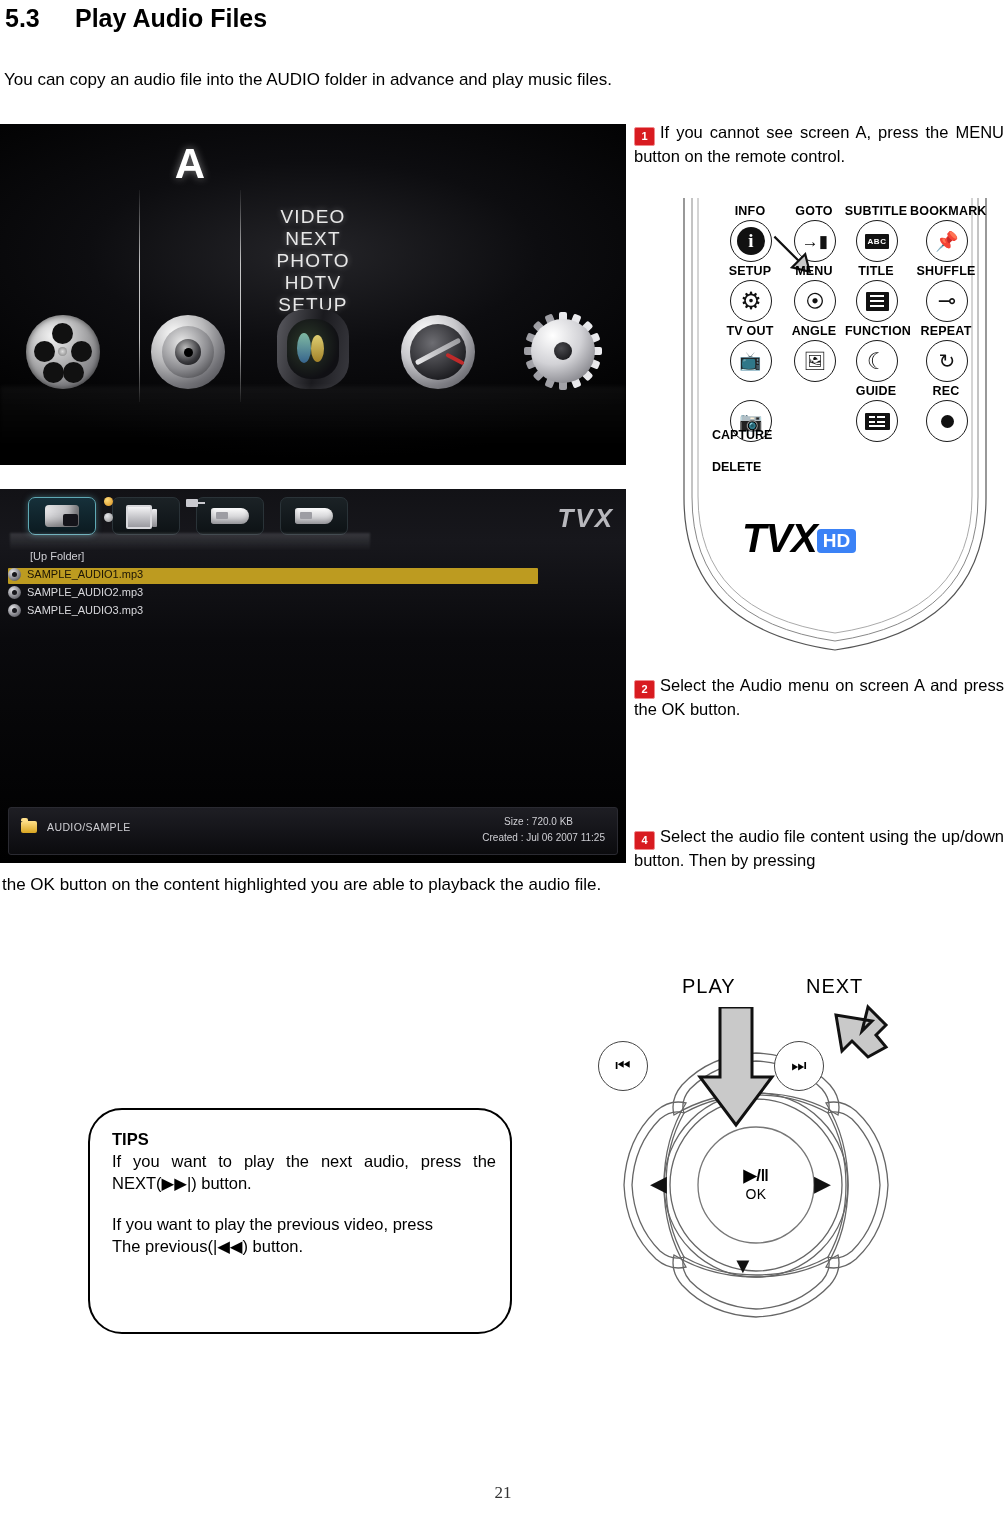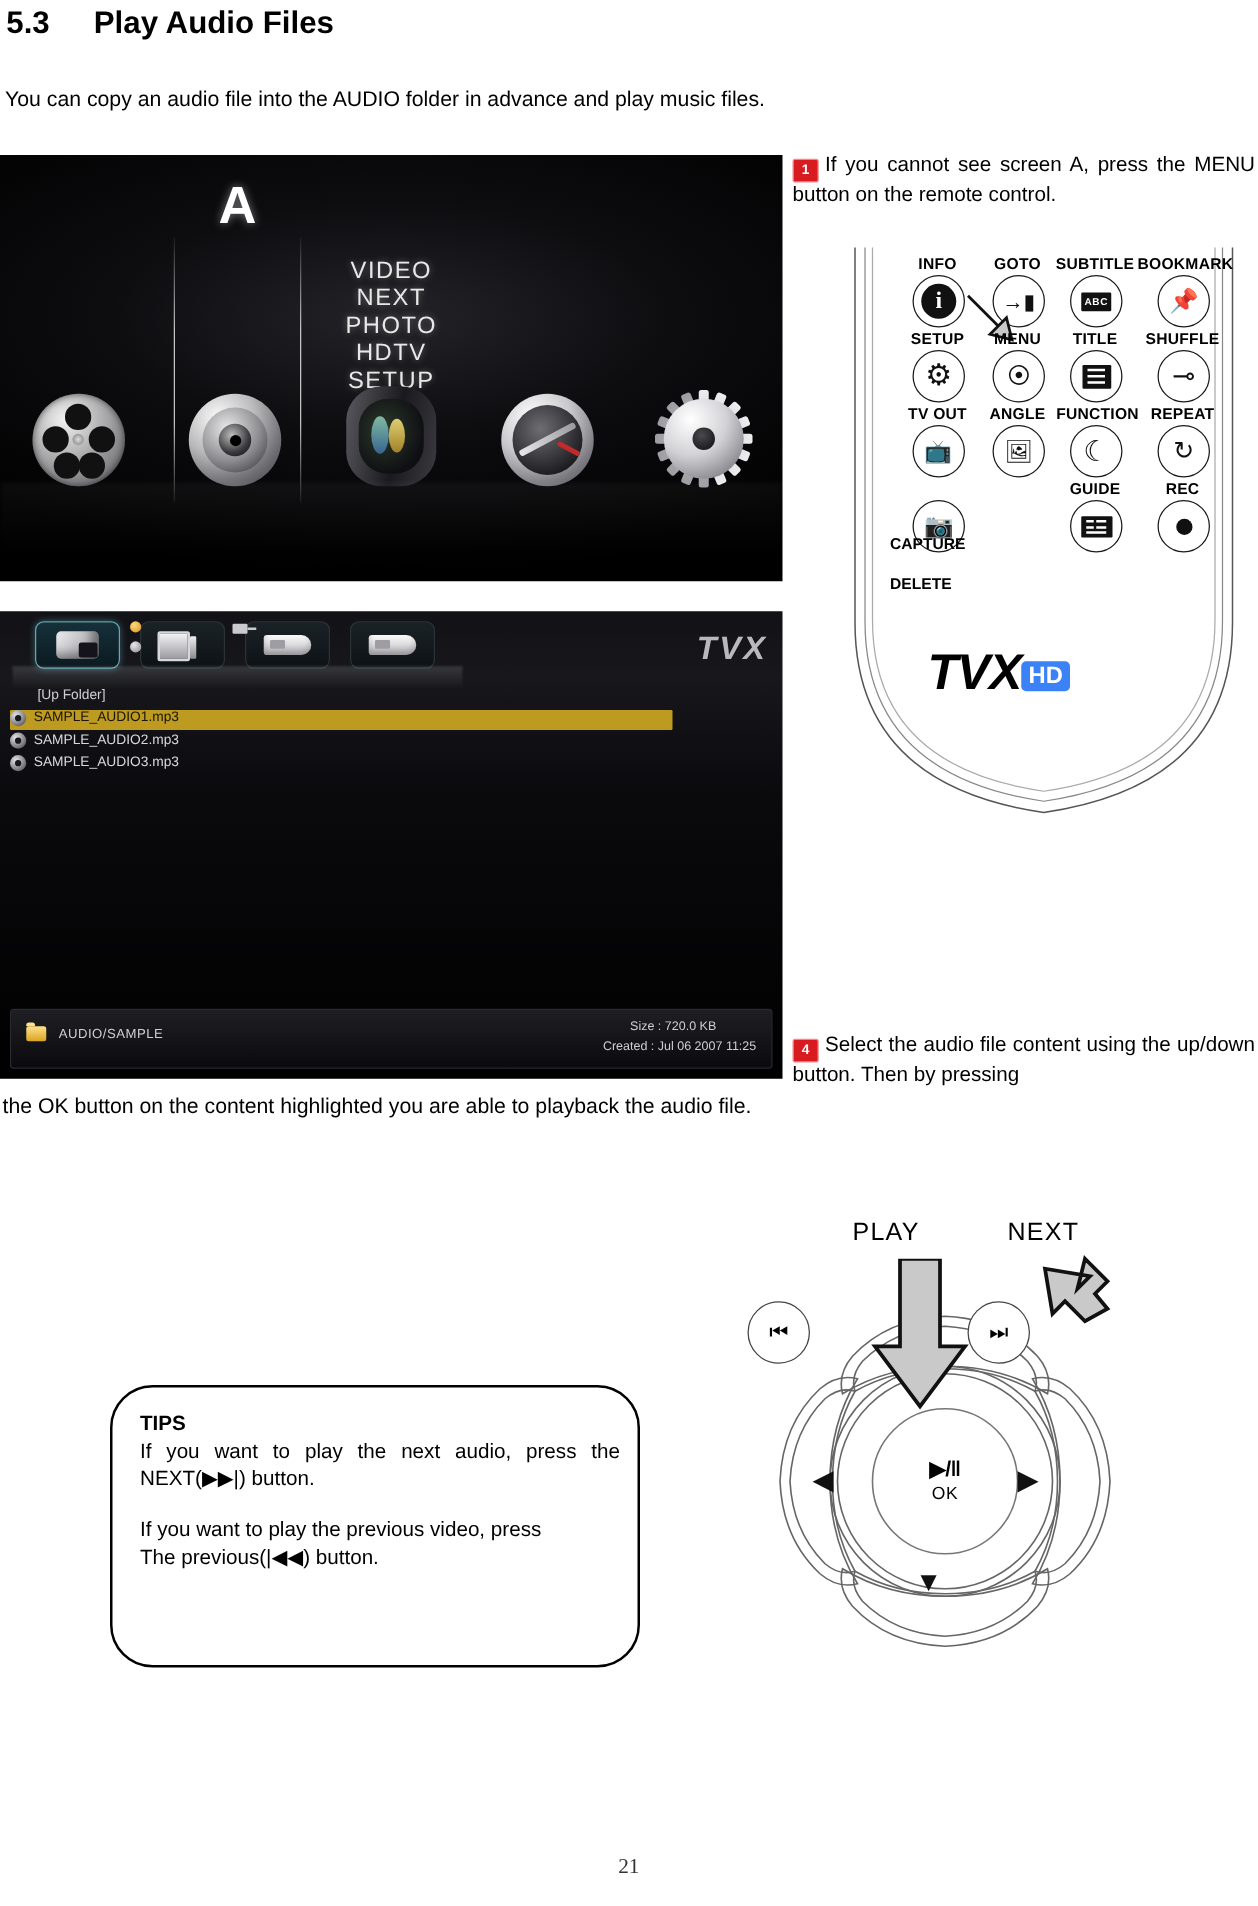--- a/index.html
+++ b/index.html
@@ -417,20 +417,23 @@
     </div>
 
     <div class="cap-lbl" style="left:40px;top:230px;">CAPTURE</div>
     <div class="cap-lbl" style="left:40px;top:262px;">DELETE</div>
   </div>
 
   <div class="tvx-big">
     <span>TVX</span><span class="hdtag">HD</span>
   </div>
 
+  <div class="rcol s2" style="top:675px;">
+    <span class="numbox">2</span><span>Select the Audio menu on screen A and press the OK button.</span>
+  </div>
   <div class="rcol s2" style="top:826px;">
     <span class="numbox">4</span><span>Select the audio file content using the up/down button. Then by pressing</span>
   </div>
 
   <div class="wideline">the OK button on the content highlighted    you are able to    playback   the audio file.</div>
 
   <div class="tips">
     <div class="tips-inner">
       <div class="tips-title">TIPS</div>
       <div>If you want to play the next audio, press the NEXT(▶▶|) button.</div>

